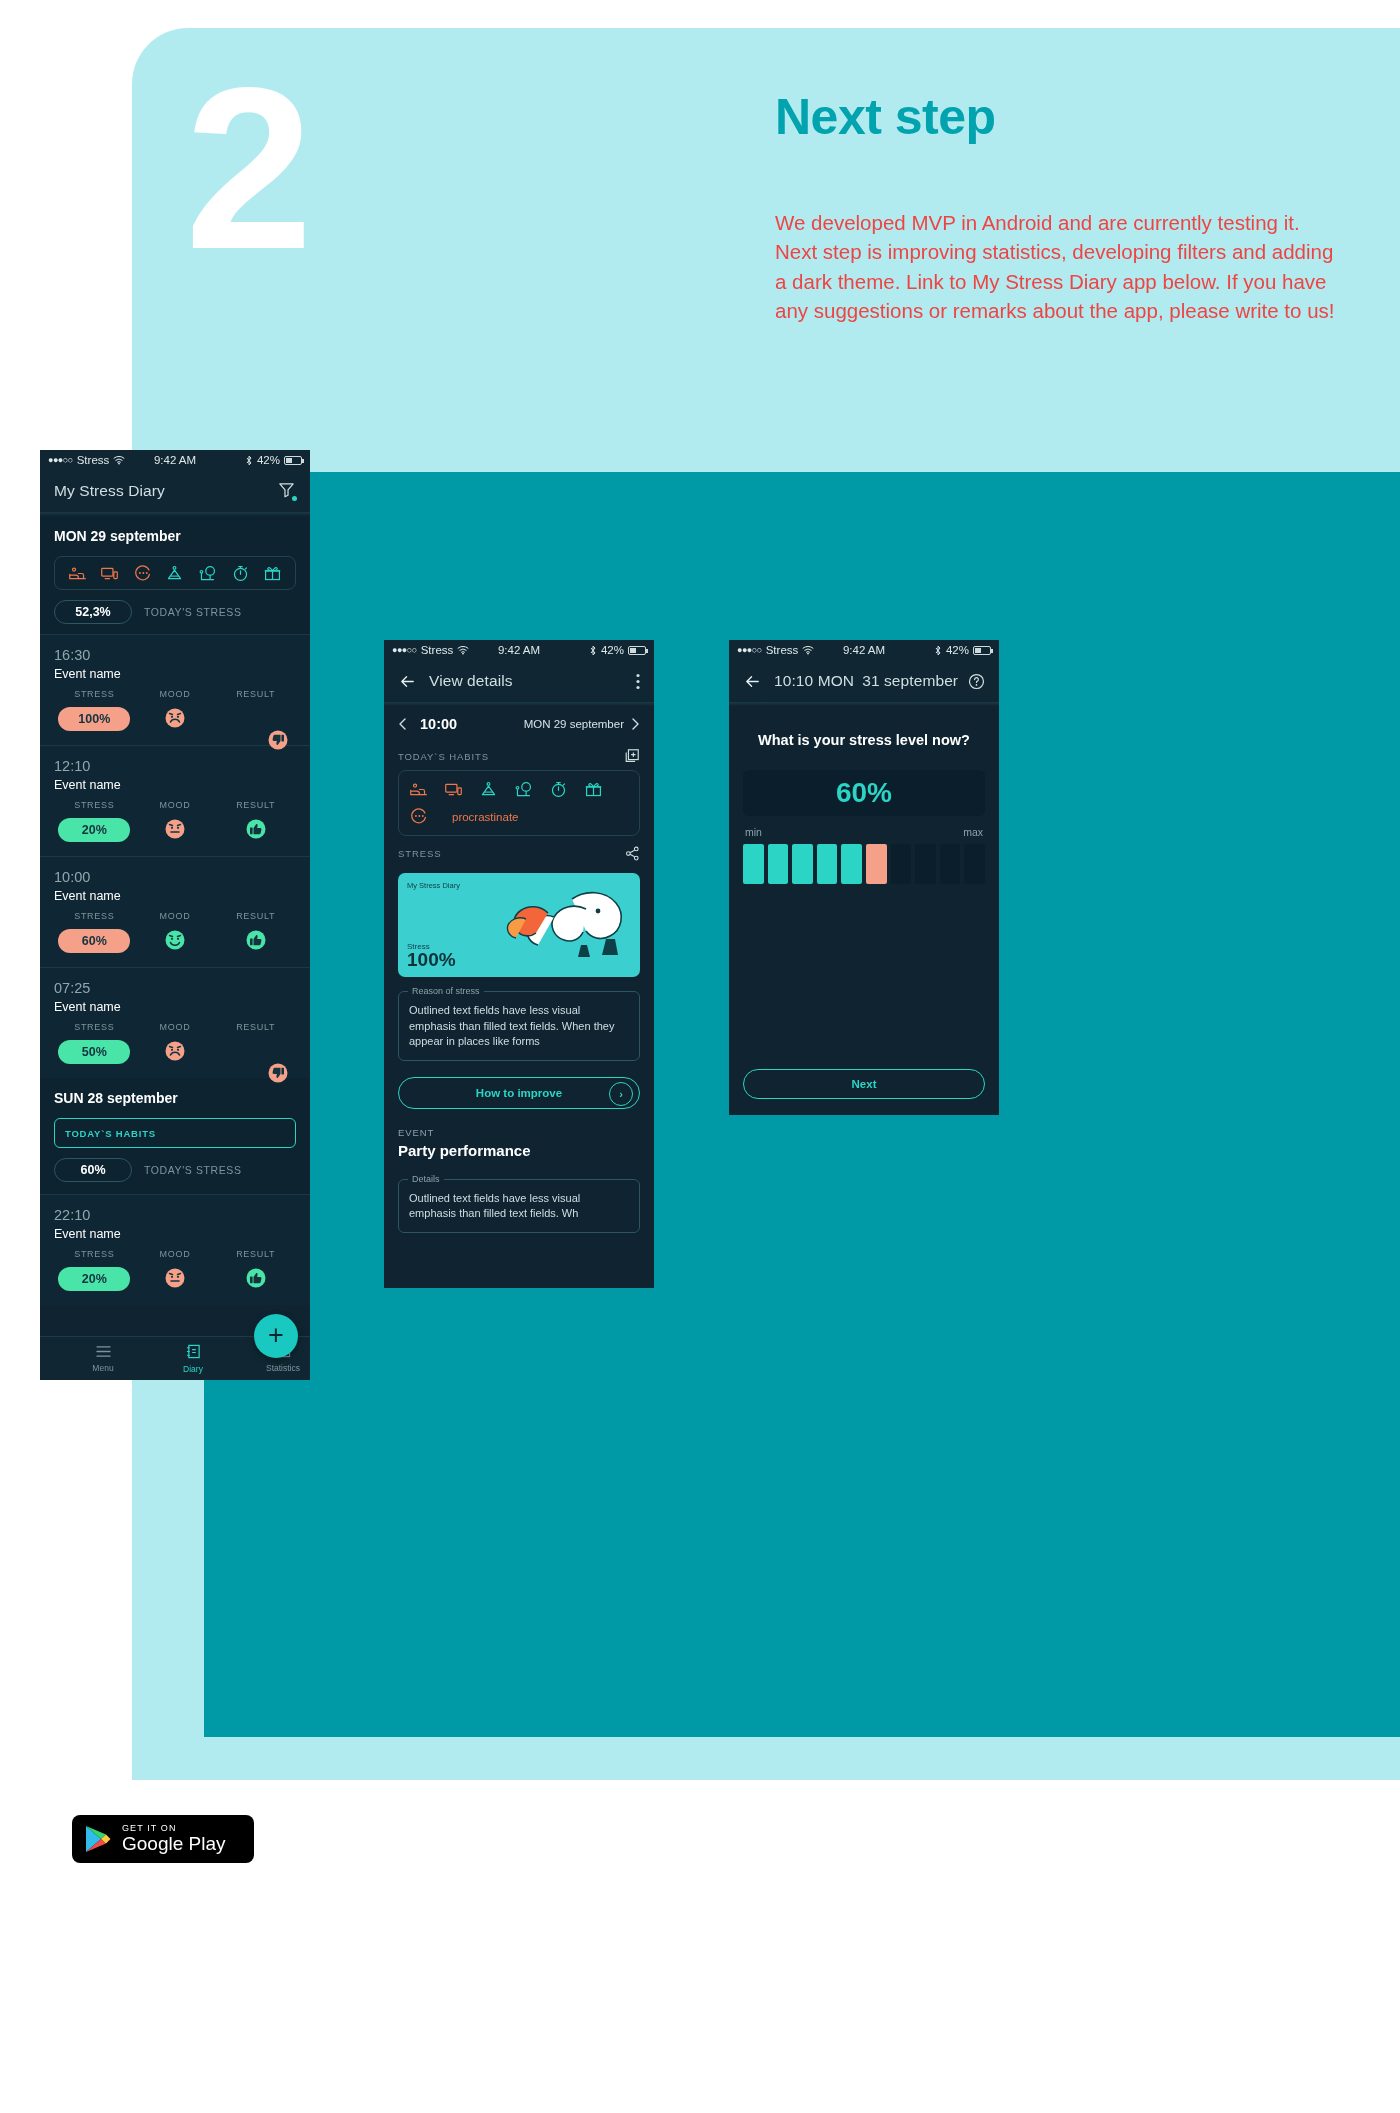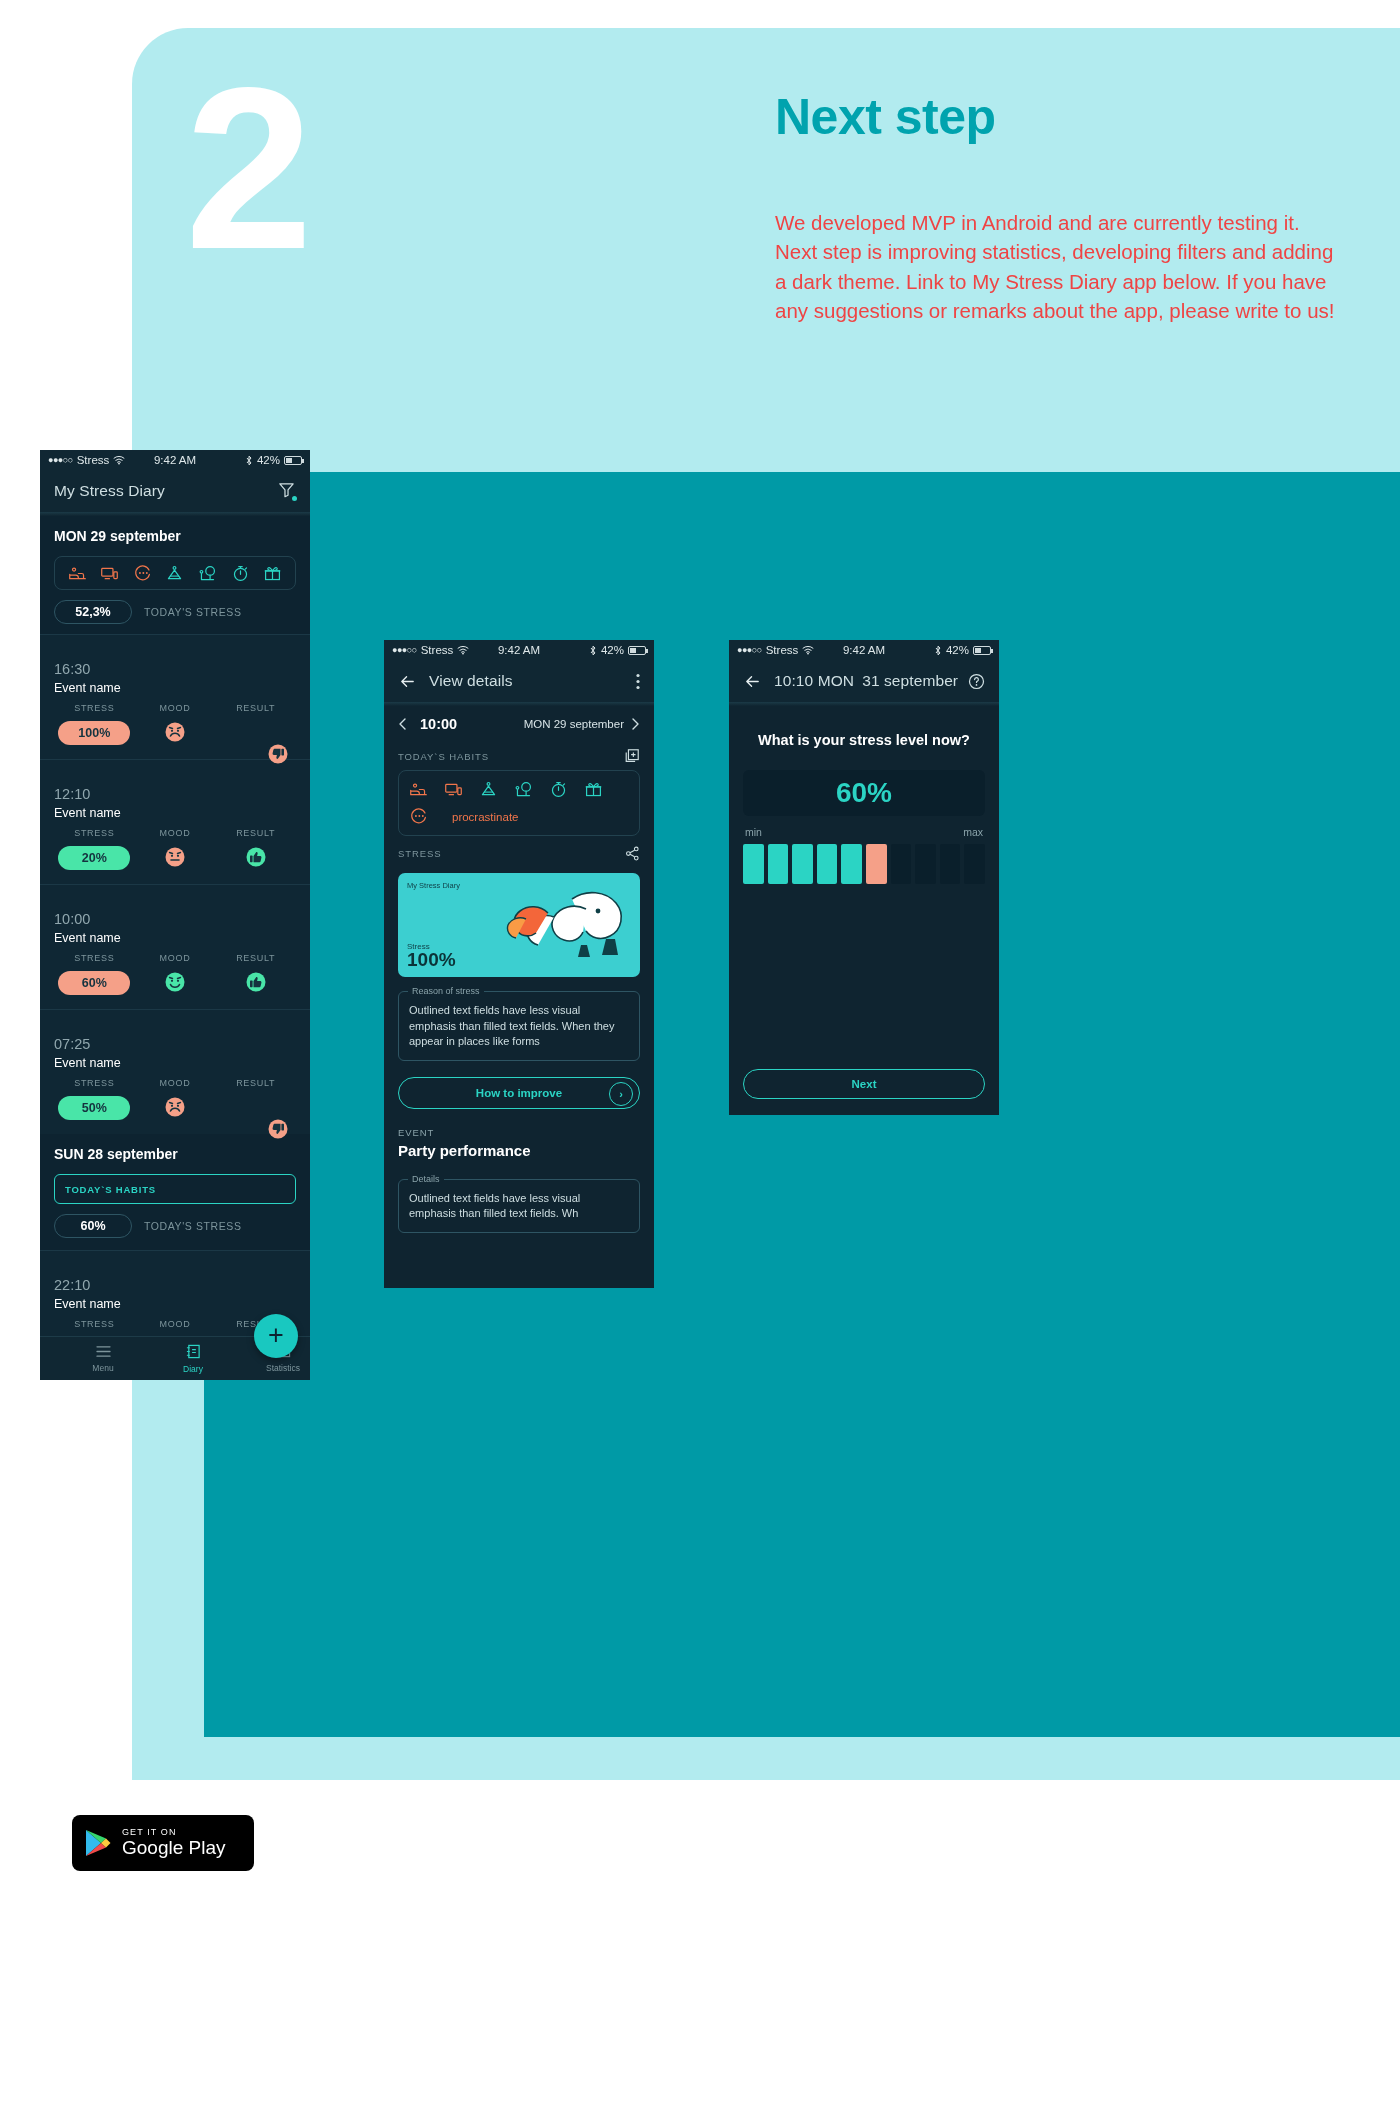--- a/index.html
+++ b/index.html
@@ -72,21 +72,21 @@
   }
   .hicon { width:19px; height:19px; }
   .stress-row { display:flex; align-items:center; gap:12px; margin-top:10px; }
   .pill {
     border:1px solid #2e5563; border-radius:14px; padding:4px 0; width:78px;
     text-align:center; color:#ffffff; font-size:12.5px; font-weight:bold;
   }
   .stress-lbl { color:#7d959c; font-size:10.5px; letter-spacing:0.6px; }
 
   .event {
-    border-top:1px solid #1b3846; padding:26px 14px 12px; background:#0f2734;
+    border-top:1px solid #1b3846; padding:12px 14px 12px; background:#0f2734;
   }
   .ev-time { color:#90a7ae; font-size:14.5px; margin-bottom:4px; }
   .ev-name { color:#ffffff; font-size:12.5px; margin-bottom:8px; }
   .ev-cols { display:flex; }
   .ev-col { flex:1; text-align:center; }
   .ev-col .ch { color:#7d959c; font-size:9px; letter-spacing:0.7px; margin-bottom:8px; }
   .badge {
     display:inline-block; min-width:72px; padding:5px 0; border-radius:13px;
     font-size:12.5px; font-weight:bold; color:#15333f;
   }
@@ -163,21 +163,21 @@
   .bars { display:flex; gap:4px; padding:0 14px; }
   .bar { flex:1; height:40px; border-radius:2px; background:#0a1f2b; }
   .next-btn {
     position:absolute; left:14px; right:14px; bottom:16px; height:30px;
     border:1px solid #2bd4c4; border-radius:15px; color:#2bd4c4;
     font-size:11.5px; font-weight:bold; display:flex; align-items:center; justify-content:center;
   }
 
   
   .gplay {
-    position:absolute; left:72px; top:1815px; width:182px; height:56px;
+    position:absolute; left:72px; top:1815px; width:182px; height:48px;
     background:#000; border-radius:8px; display:flex; align-items:center; padding:16px 12px; gap:10px;
   }
   .gplay .tx { color:#fff; line-height:1.05; }
   .gplay .tx .s1 { font-size:9px; letter-spacing:1.1px; display:block; }
   .gplay .tx .s2 { font-size:19px; font-weight:normal; display:block; }
 </style>
 </head>
 <body>
 
 <div class="bg-light"></div>

